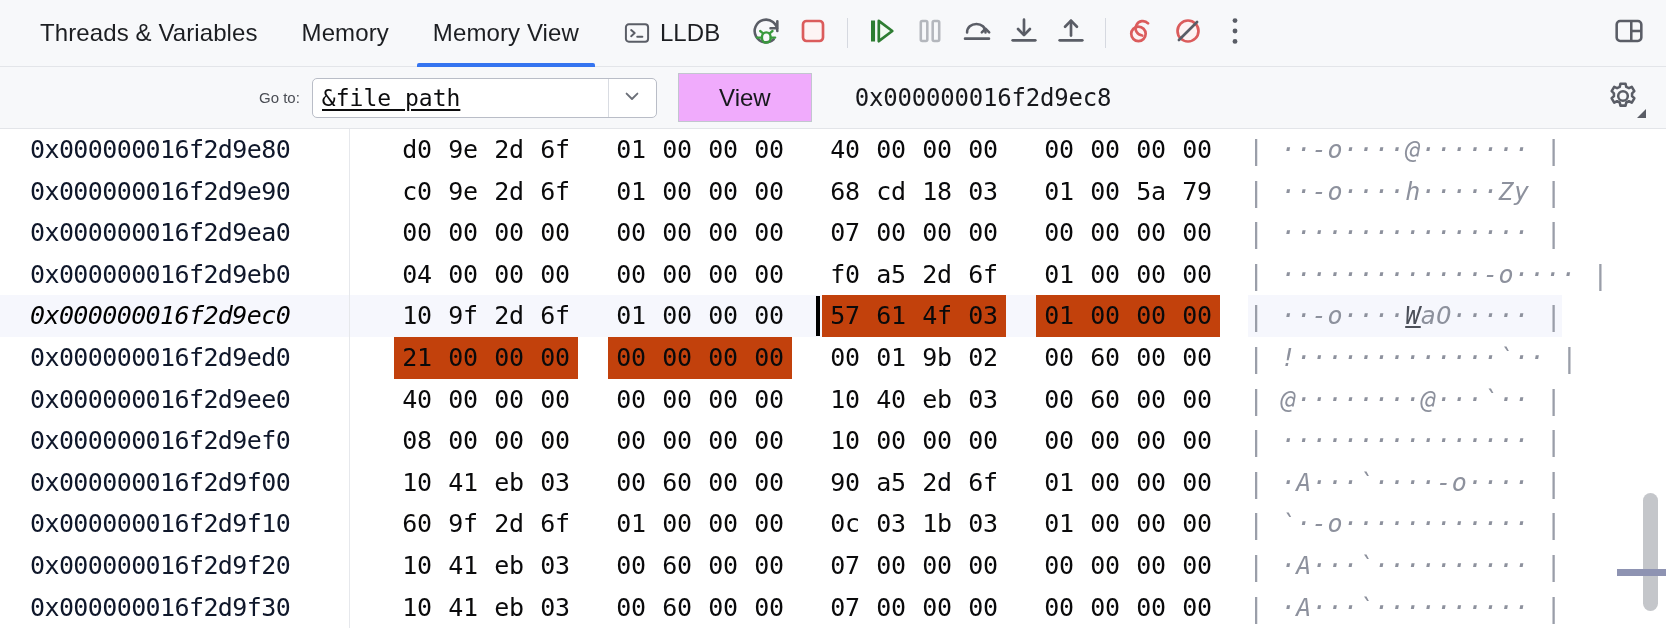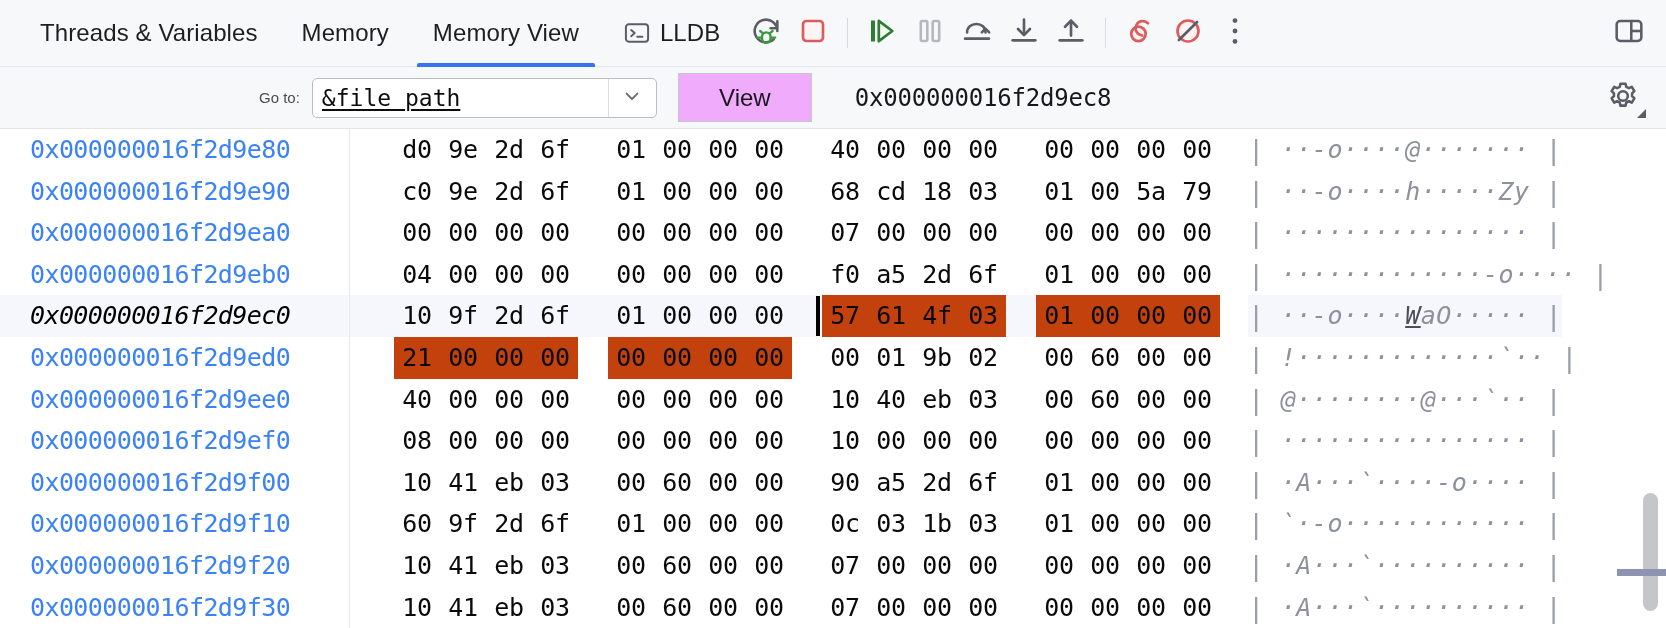--- a/index.html
+++ b/index.html
@@ -149,21 +149,21 @@
     white-space: pre;
   }
   .hexrow.cur-line .addr-cell,
   .hexrow.cur-line .bytes-cell,
   .hexrow.cur-line .ascii-cell { background: #f6f7fd; }
 
   .addr-cell {
     width: 350px;
     flex: none;
     padding-left: 30px;
-    color: #3b82f6;
+    color: #0f172a;
     border-right: 1px solid #e6e8ec;
     height: 41.6px;
     line-height: 41.6px;
     letter-spacing: -.6px;
   }
   .hexrow.cur-line .addr-cell { color: #000000; font-style: italic; }
 
   .bytes-cell {
     flex: none;
     height: 41.6px;

